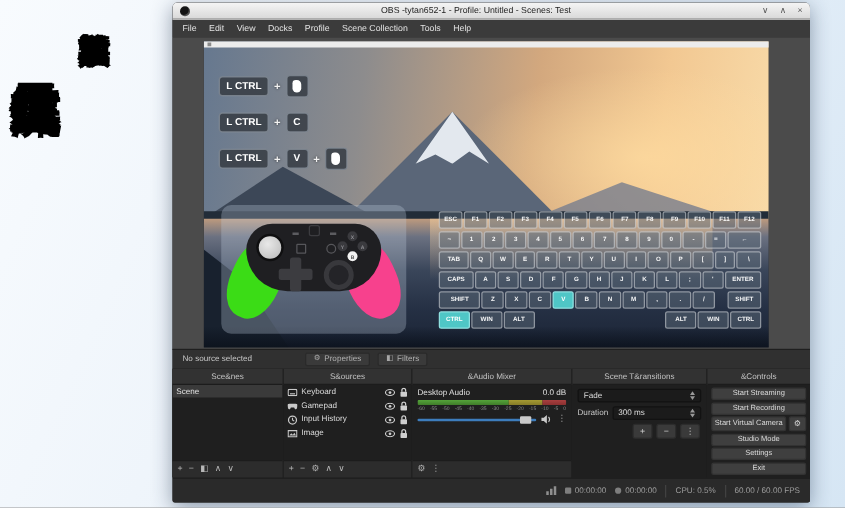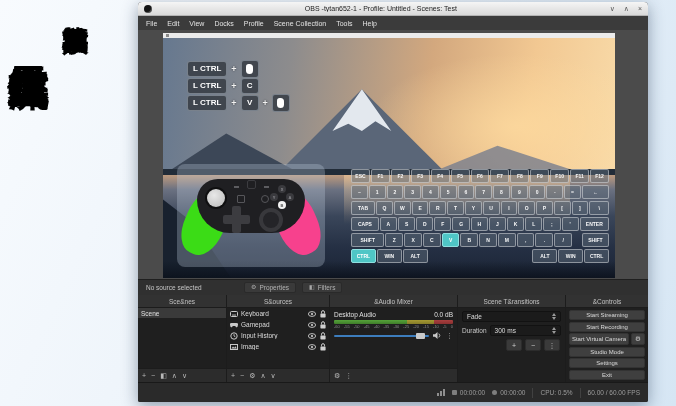--- a/index.html
+++ b/index.html
@@ -52,21 +52,21 @@
   .lake-glow{position:absolute;left:40%;top:58%;width:50%;height:20%;
     background:linear-gradient(180deg,rgba(250,210,160,.5),rgba(250,210,160,0));}
   .fg-hill{position:absolute;inset:0;background:#18212e;
     clip-path:polygon(0 68%,7% 78%,15% 100%,0 100%);}
   .fg-shore{position:absolute;left:0;bottom:0;width:100%;height:7%;
     background:linear-gradient(180deg,rgba(10,16,26,0),rgba(10,16,26,.8));}
   .captured-bar{position:absolute;left:0;top:0;width:100%;height:5px;background:#ececec;z-index:5;}
   .captured-bar::before{content:"";position:absolute;left:3px;top:1px;width:3px;height:3px;background:#8a8a8a;}
 
   
-  .shortcuts{position:absolute;left:24px;top:27px;z-index:6;display:flex;flex-direction:column;gap:0;}
+  .shortcuts{position:absolute;left:12px;top:27px;z-index:6;display:flex;flex-direction:column;gap:12px;}
   .sc-row{display:flex;align-items:center;gap:4px;}
   .sc-key{background:rgba(56,62,70,.88);border:1px solid rgba(140,150,160,.75);border-radius:3px;
     color:#fff;font-size:8px;font-weight:bold;padding:3px 5px;line-height:1;min-width:6px;text-align:center;}
   .sc-plus{color:#f2f2f2;font-size:9px;font-weight:bold;text-shadow:0 0 2px rgba(0,0,0,.7);}
   .sc-mouse{display:flex;align-items:center;justify-content:center;width:10px;height:12px;padding:2px 3px;}
   .mouse-shape{display:block;width:7px;height:10px;background:#fff;border-radius:3px 4px 4px 4px;}
 
   
   .kb{position:absolute;left:188px;top:136px;width:258px;z-index:6;display:flex;flex-direction:column;gap:2px;}
   .kb-row{display:flex;gap:1px;height:14px;}

